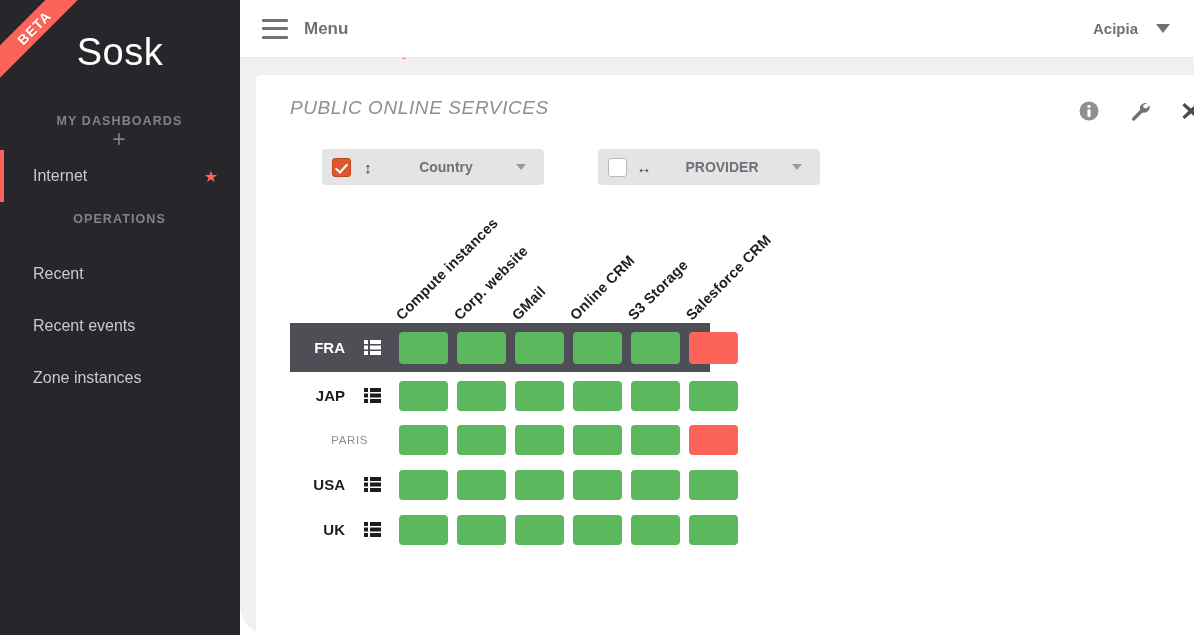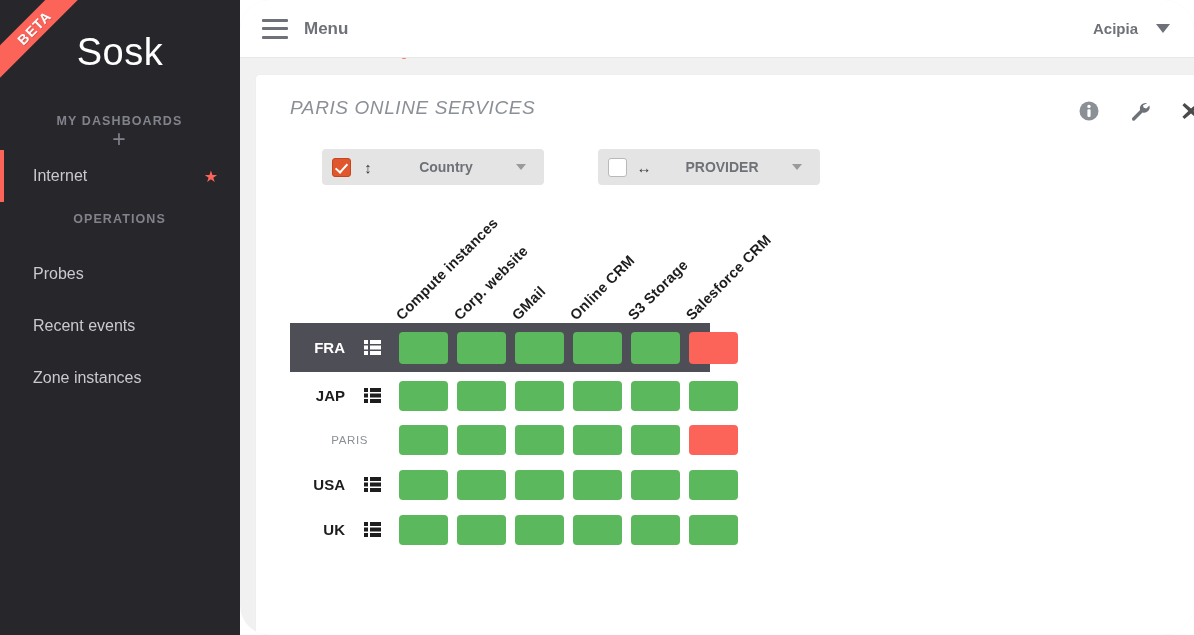--- a/index.html
+++ b/index.html
@@ -332,21 +332,21 @@
         <span>Internet</span>
         <span class="star">★</span>
       </div>
     </div>
 
     <div class="nav-section ops">
       <div class="nav-heading">
         <span>OPERATIONS</span>
       </div>
       <div class="nav-item">
-        <span>Probes</span>
+        <span>Recent</span>
       </div>
       <div class="nav-item">
         <span>Recent events</span>
       </div>
       <div class="nav-item">
         <span>Zone instances</span>
       </div>
     </div>
   </aside>
 
@@ -364,21 +364,21 @@
         <span class="user-name">Acipia</span>
         <span class="caret-down"></span>
       </div>
     </header>
 
     <div class="scroll-hint">scrolling</div>
 
     <div class="card">
 
       <div class="card-header">
-        <h1 class="card-title">PARIS ONLINE SERVICES</h1>
+        <h1 class="card-title">PUBLIC ONLINE SERVICES</h1>
         <div class="card-actions">
           <span class="icon-btn">
             <svg width="22" height="22" viewBox="0 0 22 22">
               <circle cx="11" cy="11" r="9.5" fill="#8b8f96"></circle>
               <circle cx="11" cy="6.4" r="1.7" fill="#ffffff"></circle>
               <rect x="9.4" y="9.3" width="3.2" height="7.6" rx="1.2" fill="#ffffff"></rect>
             </svg>
           </span>
           <span class="icon-btn">
             <svg width="24" height="24" viewBox="0 0 24 24">

